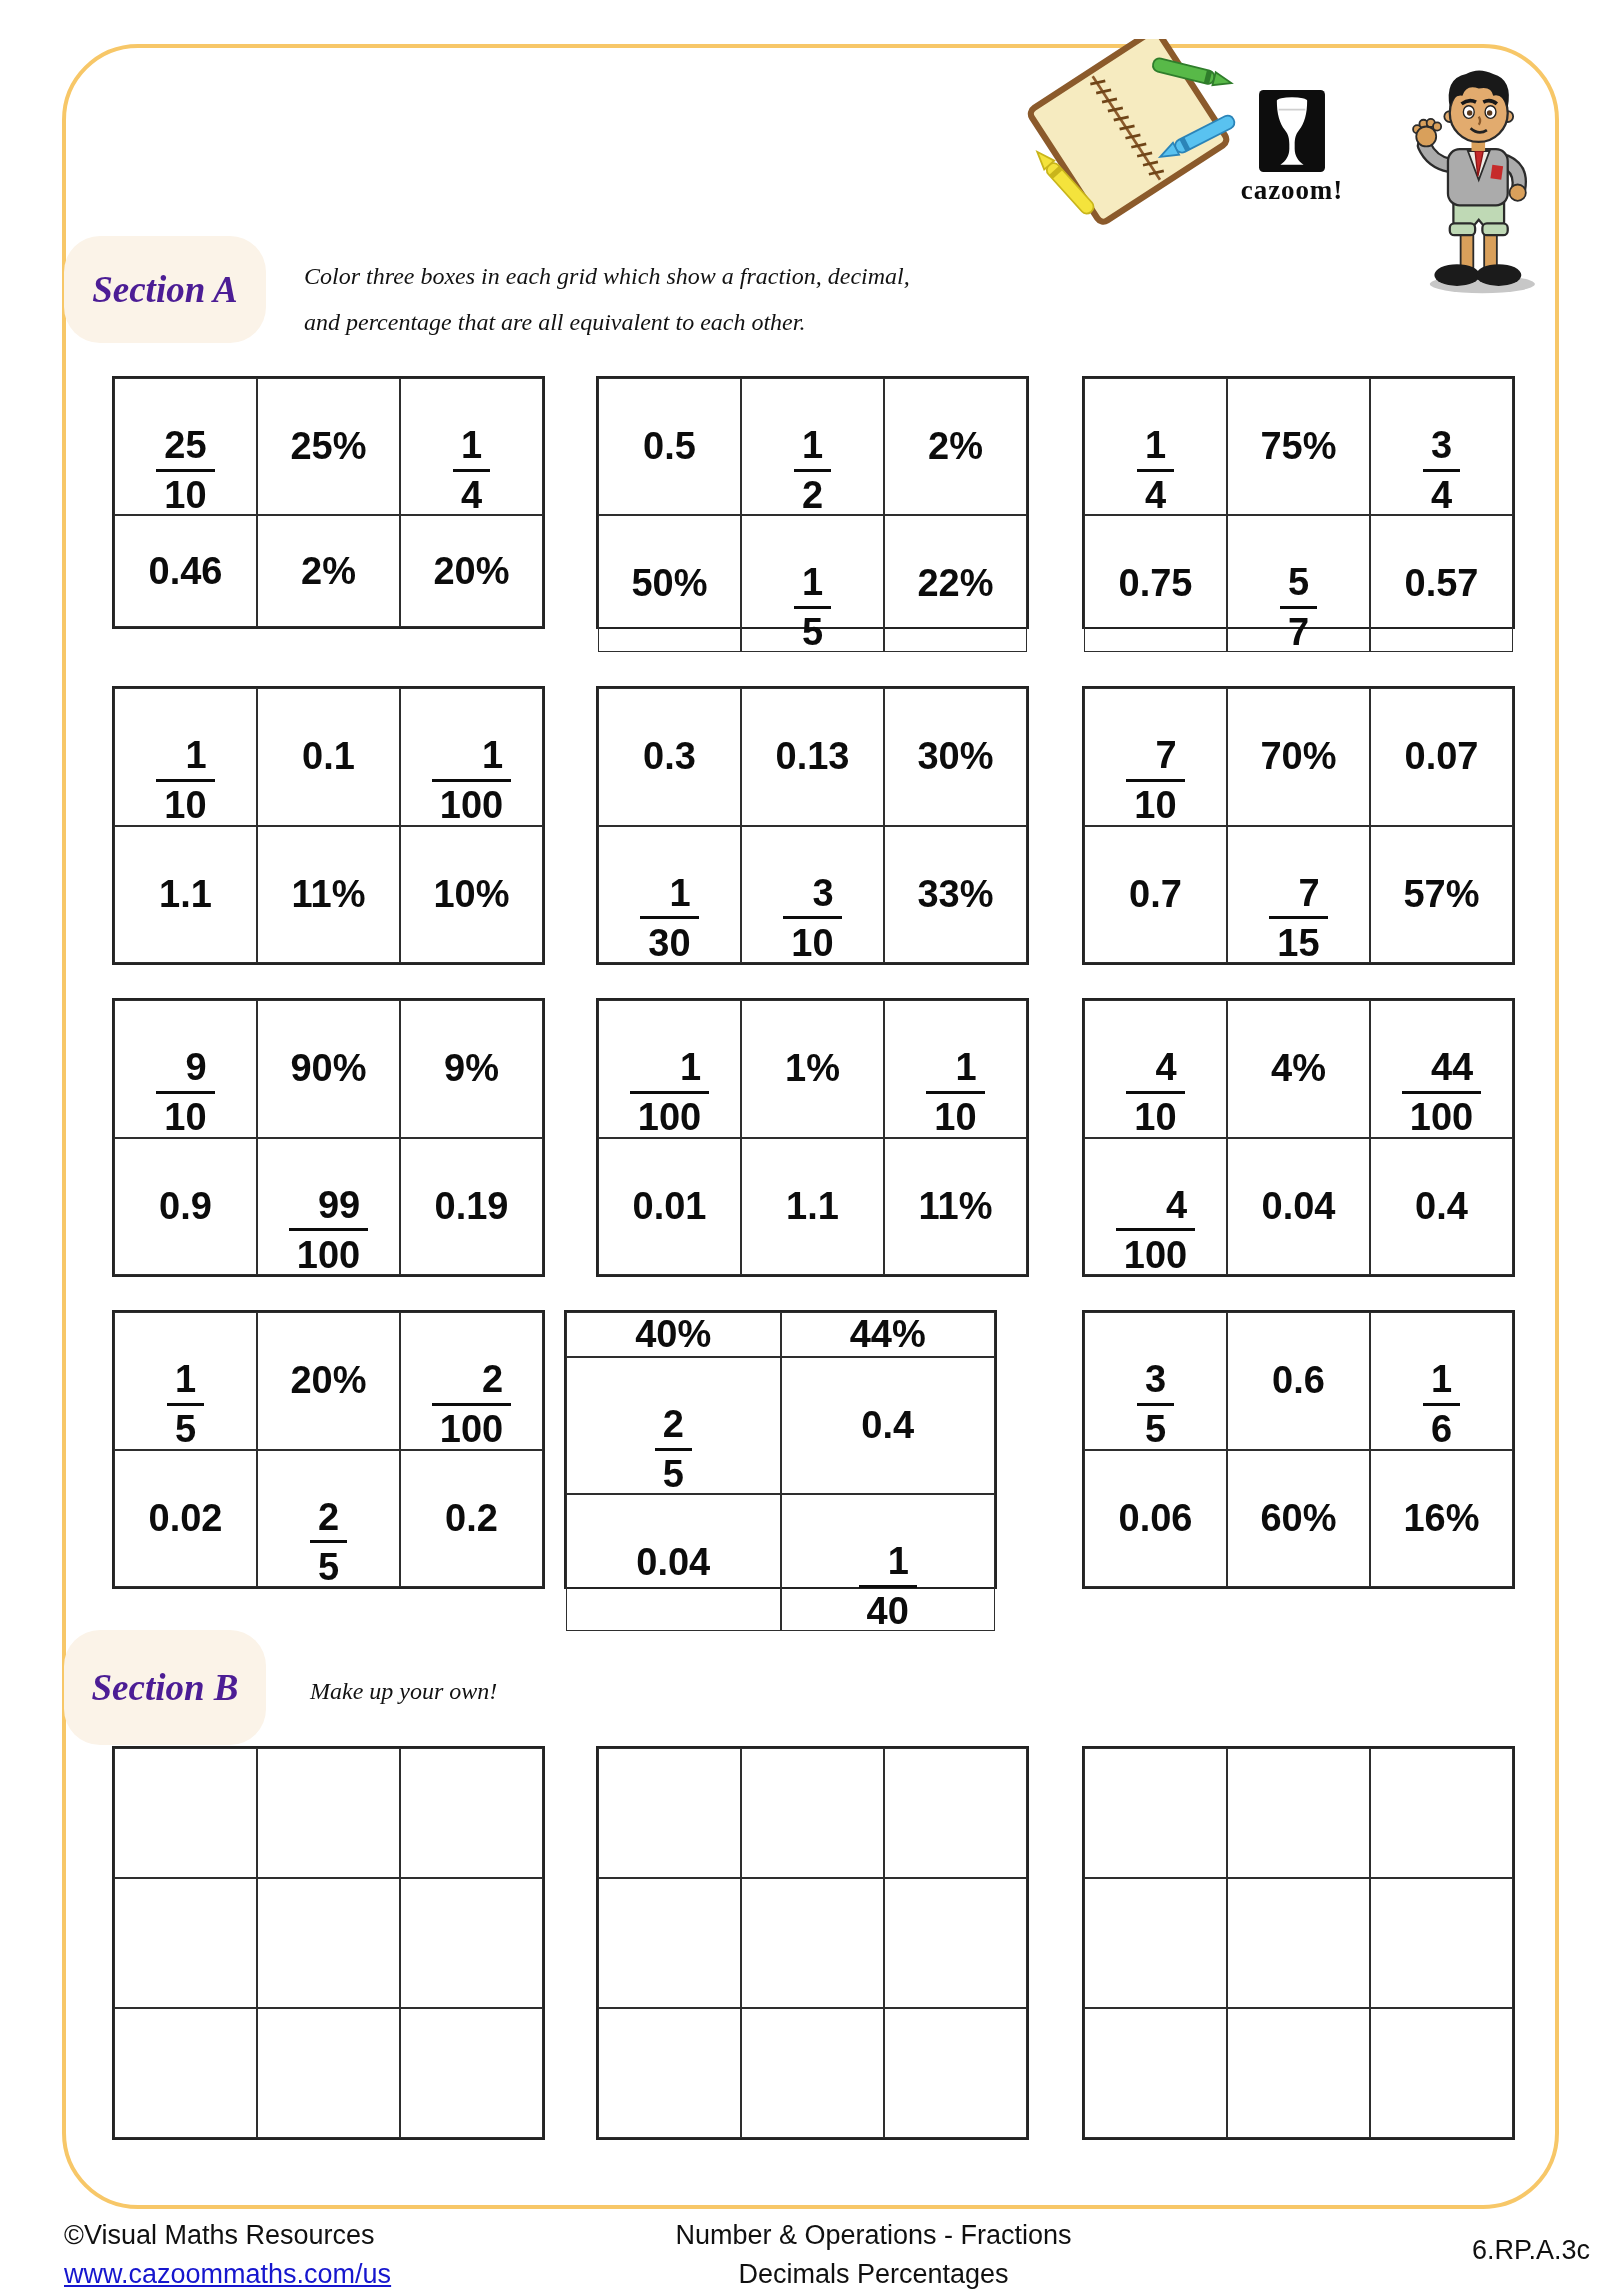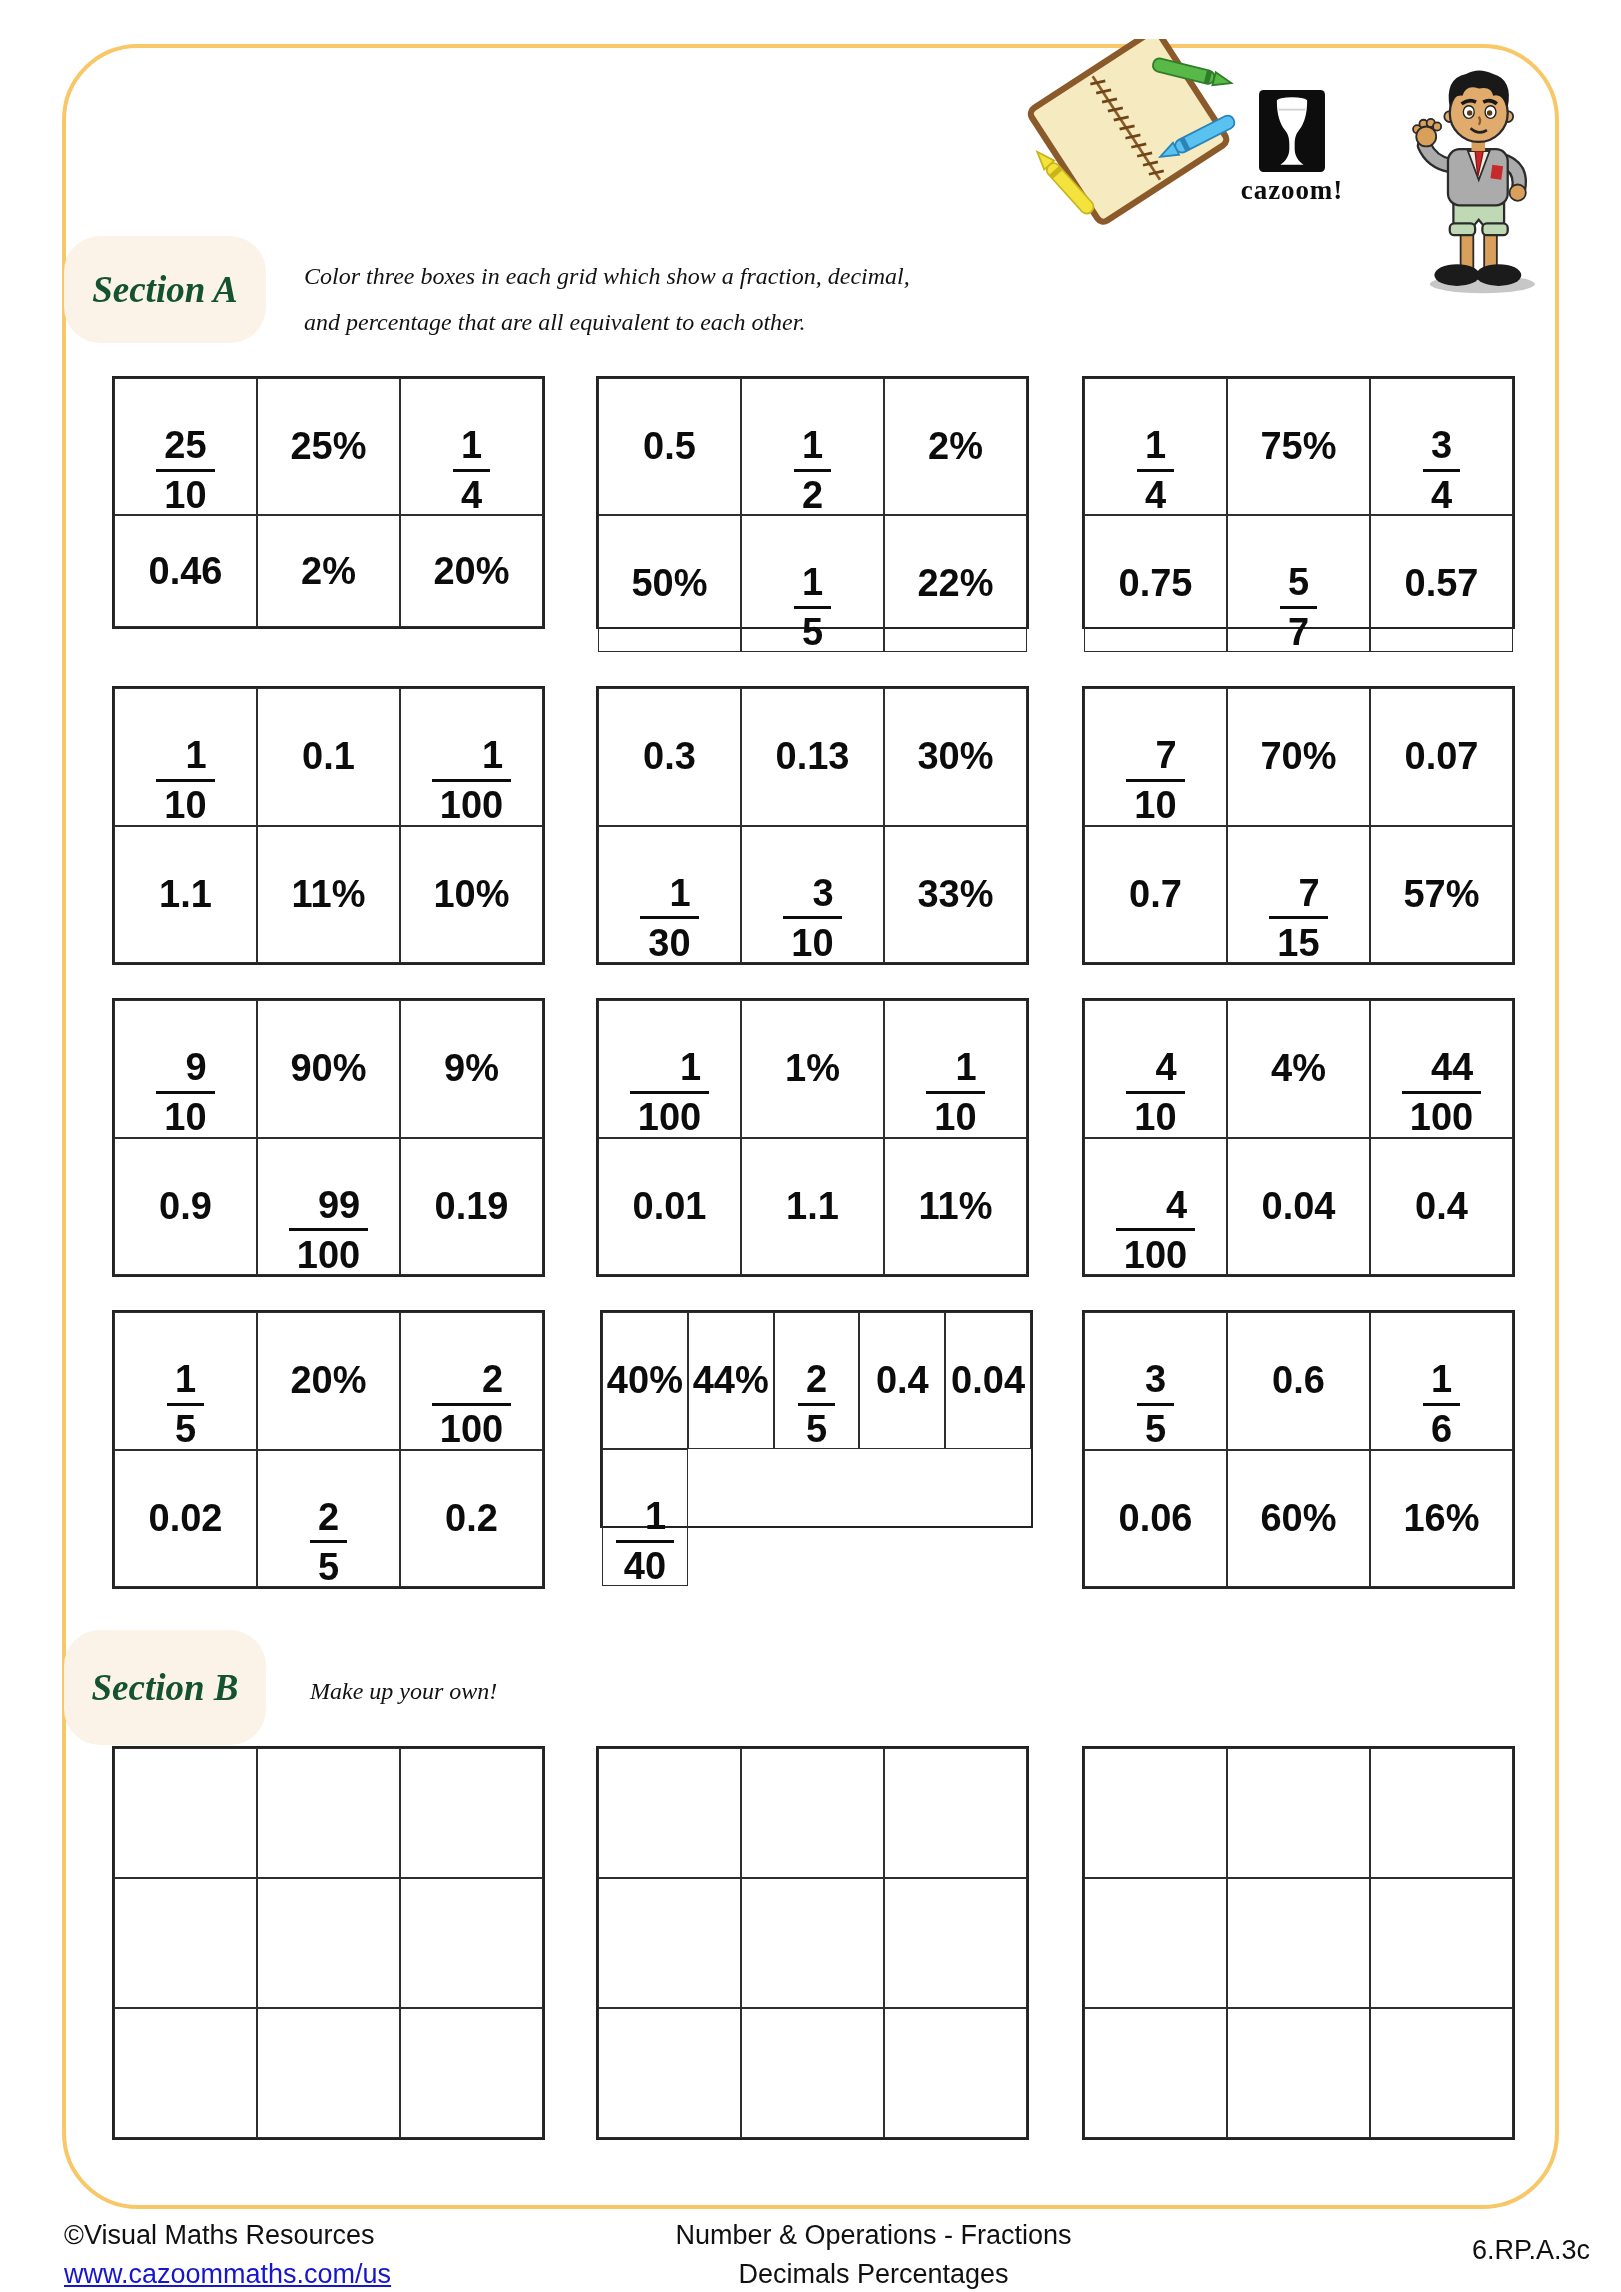--- a/index.html
+++ b/index.html
@@ -21,21 +21,21 @@
   .notebook { position:absolute; left:1010px; top:39px; width:242px; height:188px; }
   .logo { position:absolute; left:1225px; top:90px; width:134px; text-align:center; }
   .logo-glyph { display:block; margin:0 auto; }
   .logo-text { font-family:"Liberation Serif", serif; font-weight:bold; font-size:27px; color:#0d0d0d; margin-top:2.7px; letter-spacing:0.9px; }
   .boy { position:absolute; left:1390px; top:64px; width:163px; height:231px; }
   
   .section-label {
     position:absolute; left:64px; width:202px; background:#FBF3E8; border-radius:36px;
     display:flex; align-items:center; justify-content:center;
     font-family:"Liberation Serif", serif; font-style:italic; font-weight:bold;
-    font-size:37px; color:#14532d;
+    font-size:37px; color:#4c1d95;
   }
   #label-a { top:236px; height:107px; }
   #label-b { top:1630px; height:115px; }
   .instruction {
     position:absolute; font-family:"Liberation Serif", serif; font-style:italic;
     font-size:24px; line-height:46px; color:#121212; white-space:nowrap;
   }
   #instr-a { left:304px; top:253px; }
   #instr-b { left:310px; top:1668px; }
   
@@ -350,21 +350,21 @@
       </div>
       <div class="cell">0.02</div>
       <div class="cell">
         <span class="frac">
           <span class="num">2</span>
           <span class="den">5</span>
         </span>
       </div>
       <div class="cell">0.2</div>
     </div>
-    <div class="grid" style="left: 600px; top: 1310px; width: 433px; height: 218px; grid-template-columns: repeat(5, 1fr); grid-template-rows: repeat(2, 1fr);">
+    <div class="grid" style="left: 564px; top: 1310px; width: 433px; height: 279px; grid-template-columns: repeat(2, 1fr); grid-template-rows: repeat(2, 1fr);">
       <div class="cell">40%</div>
       <div class="cell">44%</div>
       <div class="cell">
         <span class="frac">
           <span class="num">2</span>
           <span class="den">5</span>
         </span>
       </div>
       <div class="cell">0.4</div>
       <div class="cell">0.04</div>

